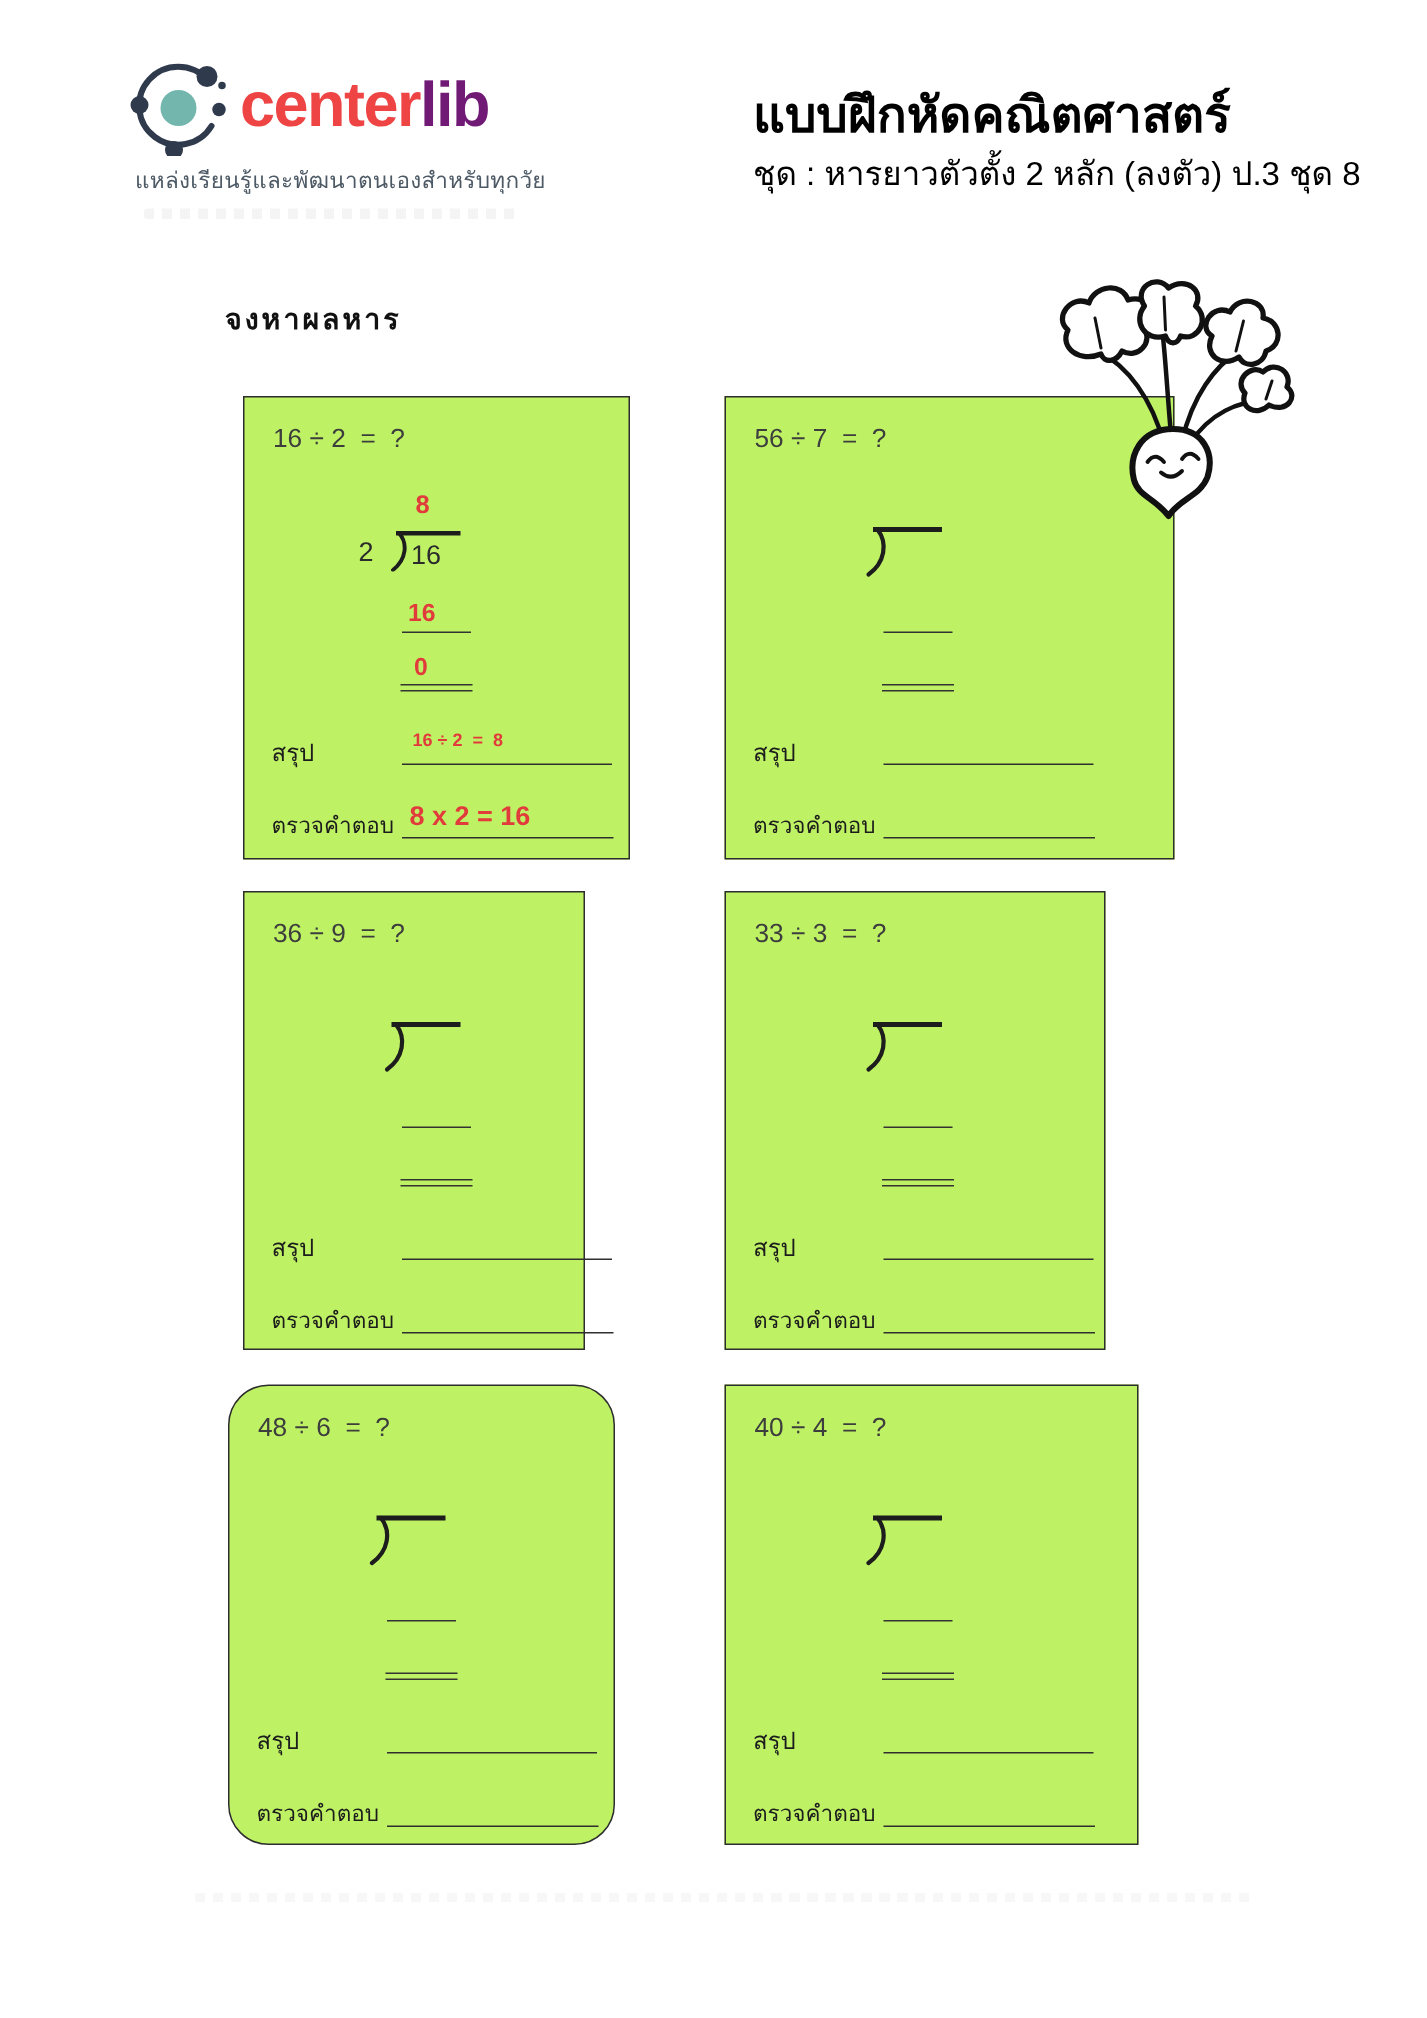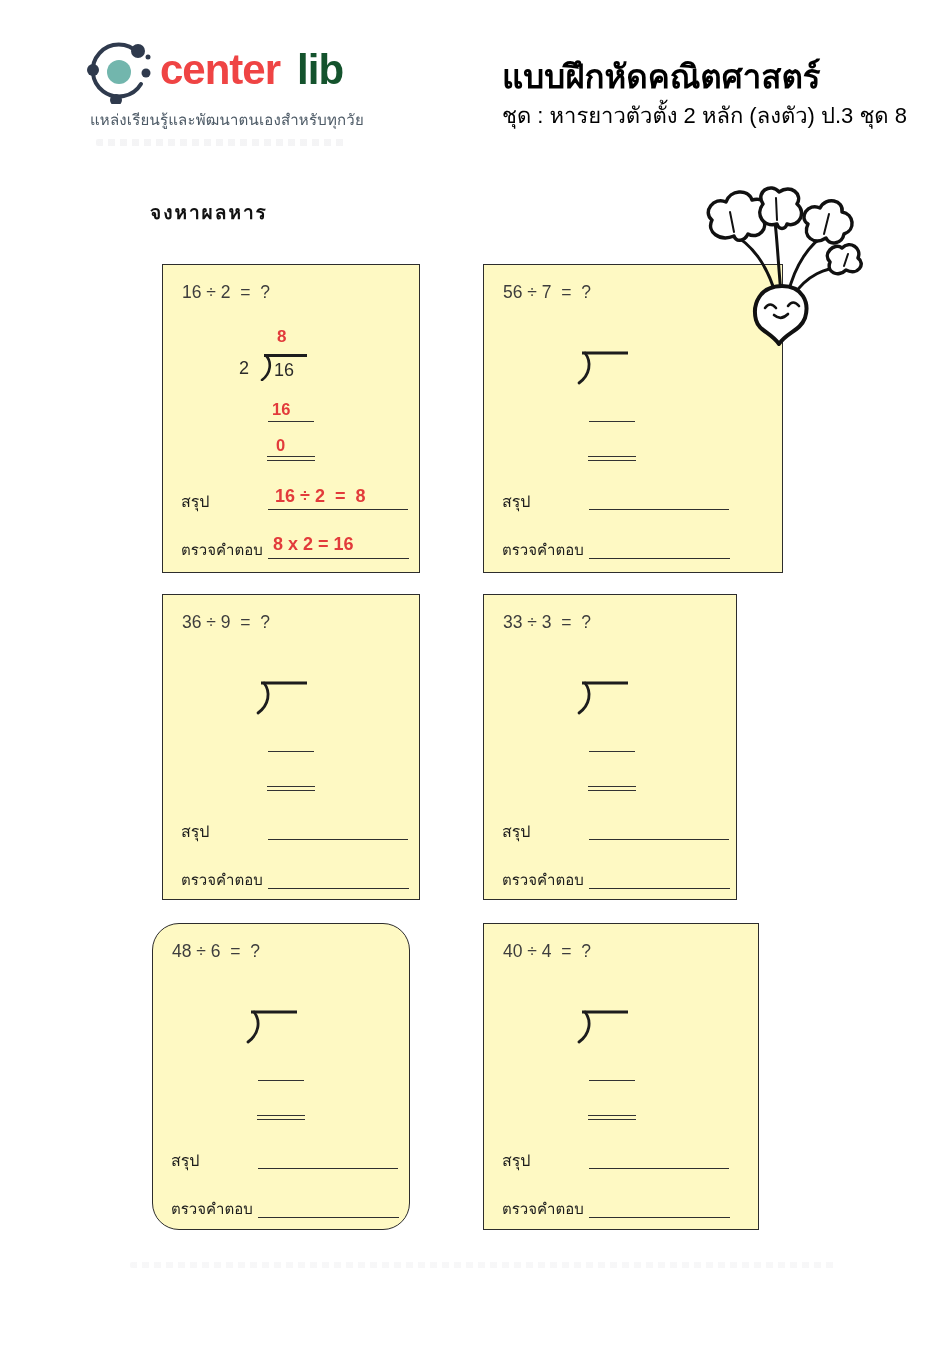--- a/index.html
+++ b/index.html
@@ -7,42 +7,42 @@
   body {
     width:951px; height:1345px; position:relative; overflow:hidden;
     font-family:"Liberation Sans","DejaVu Sans",sans-serif; color:#2e2e2e;
   }
   .abs { position:absolute; }
 
   
   .logo-icon { left:86px; top:40px; width:70px; height:64px; }
   .logo-text { left:160px; top:46px; font-size:42px; font-weight:bold; letter-spacing:-1px; }
   .logo-text .t1 { color:#ef4444; }
-  .logo-text .t2 { color:#14532d;margin-left:17px; }
+  .logo-text .t2 { color:#701a75; }
   .tagline { left:90px; top:108px; font-size:15px; color:#4d5a66; letter-spacing:.2px; }
 
   .titles { right:44px; top:56px; text-align:left; }
   .doc-title { font-size:33px; font-weight:bold; color:#000; line-height:1.25; }
   .doc-subtitle { font-size:22px; color:#000; margin-top:1px; }
 
   .faint-artifact {
     background:repeating-linear-gradient(90deg,#667 0 7px,transparent 7px 12px);
     opacity:.07; border-radius:2px;
   }
   .fa-header { left:96px; top:139px; width:250px; height:7px; }
   .fa-footer { left:130px; top:1262px; width:705px; height:6px; opacity:.05; }
 
   .instruction { left:150px; top:197px; font-size:19px; font-weight:600;
     color:#111; letter-spacing:2px; }
 
   
-  .pbox { position:absolute; border:1.6px solid #2d2d2d; background:#fef9c3; }
+  .pbox { position:absolute; border:1.6px solid #2d2d2d; background:#bef264; }
   .b1 { left:162px; top:264px; width:258px; height:309px; }
   .b2 { left:483px; top:264px; width:300px; height:309px; }
-  .b3 { left:162px; top:594px; width:258px; height:306px; }
+  .b3 { left:162px; top:594px; width:228px; height:306px; }
   .b4 { left:483px; top:594px; width:254px; height:306px; }
   .b5 { left:152px; top:923px; width:258px; height:307px;border-radius:27px; }
   .b6 { left:483px; top:923px; width:276px; height:307px;padding-left:24px; }
 
   .q { left:19px; top:17px; font-size:17.5px; color:#3d3d3d; white-space:pre; }
 
   .bracket-svg { left:88px; top:85px; }
   .bracket-svg-solved { left:92px; top:88px; }
 
   .num { font-size:18px; color:#2b2b2b; }
@@ -52,21 +52,21 @@
   .dividend  { left:111px; top:95px; }
   .work1     { left:109px; top:135px; font-size:16.5px; font-weight:600; }
   .work2     { left:113px; top:171px; font-size:16.5px; font-weight:600; }
 
   .line1 { left:105px; top:156px; width:46px; border-top:1.6px solid #333; }
   .line2 { left:104px; top:191px; width:48px; height:5px;
            border-top:1.7px solid #333; border-bottom:1.7px solid #333; }
 
   .sum-label   { left:18px; top:224px; font-size:16px; color:#1c1c1c; }
   .sum-line    { left:105px; top:244px; width:140px; border-top:1.4px solid #2f2f2f; }
-  .sum-answer  { left:112px; top:221px; font-size:18px; font-weight:600; white-space:pre; }
+  .sum-answer  { left:112px; top:221px; font-size:12px; font-weight:600; white-space:pre; }
 
   .chk-label   { left:18px; top:273px; font-size:15px; color:#1c1c1c; }
   .chk-line    { left:105px; top:293px; width:141px; border-top:1.4px solid #2f2f2f; }
   .chk-answer  { left:110px; top:269px; font-size:18px; font-weight:600; white-space:pre; }
 
   .mascot { left:698px; top:182px; width:170px; height:166px; z-index:5; }
 </style>
 </head>
 <body>
 

